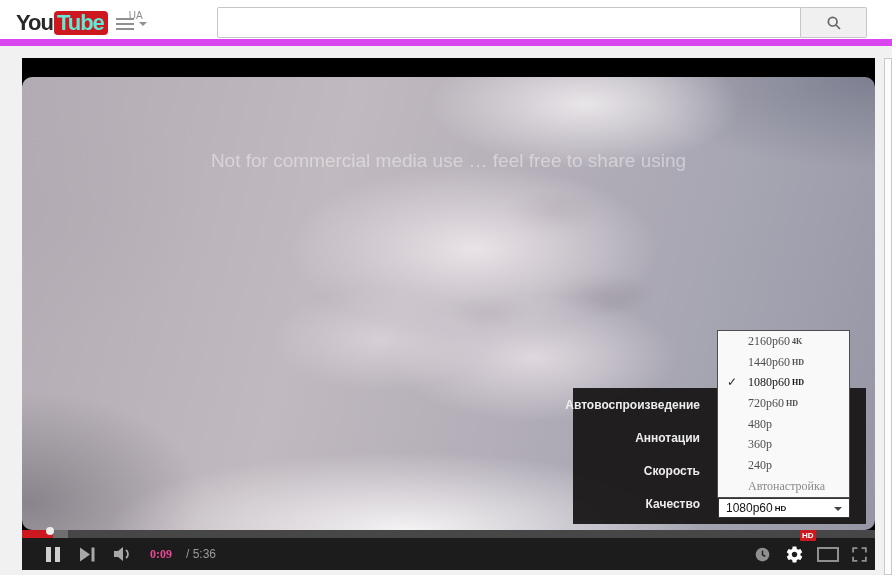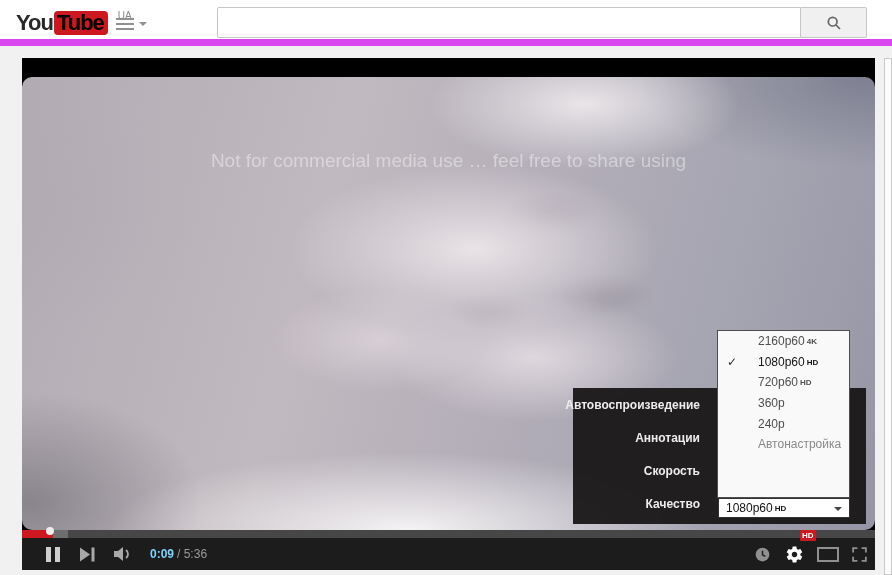--- a/index.html
+++ b/index.html
@@ -3,22 +3,22 @@
 <meta charset="utf-8">
 <style>
   * { margin:0; padding:0; box-sizing:border-box; }
   html,body { width:892px; height:575px; overflow:hidden; }
   body { font-family:"Liberation Sans","DejaVu Sans",sans-serif; background:#f1f1f1; position:relative; }
 
   
   .header { position:absolute; left:0; top:0; width:892px; height:46px; background:#fff; border-bottom:7px solid #d946ef; z-index:30; }
   .logo { position:absolute; left:16px; top:11px; display:flex; align-items:flex-start; cursor:pointer; }
   .logo-you { font-size:22px; font-weight:bold; color:#282828; letter-spacing:-1px; line-height:24px; }
-  .logo-tube { font-size:22px; font-weight:bold; color:#000000; letter-spacing:-1px; background:#cc181e; border-radius:4px; padding:0 4px 1px 3px; margin-left:1px; line-height:23px; }
-  .logo-region { font-size:10px; color:#8a8a8a; margin-left:10px; margin-top:-1px; }
+  .logo-tube { font-size:22px; font-weight:bold; color:#5eead4; letter-spacing:-1px; background:#cc181e; border-radius:4px; padding:0 4px 1px 3px; margin-left:1px; line-height:23px; }
+  .logo-region { font-size:10px; color:#8a8a8a; margin-left:21px; margin-top:-1px; }
   .guide-btn { position:absolute; left:116px; top:16px; width:34px; height:16px; display:flex; align-items:center; cursor:pointer; }
   .guide-bars { display:flex; flex-direction:column; gap:3px; }
   .guide-bars i { display:block; width:18px; height:2px; background:#909090; }
   .guide-caret { width:0; height:0; border-left:4px solid transparent; border-right:4px solid transparent; border-top:4px solid #909090; margin-left:5px; }
   .search-input { position:absolute; left:217px; top:7px; width:584px; height:31px; border:1px solid #c6c6c6; background:#fff; font-size:14px; padding:0 8px; outline:none; border-radius:2px 0 0 2px; }
   .search-btn { position:absolute; left:801px; top:7px; width:66px; height:31px; background:#f0f0f0; border:1px solid #c6c6c6; border-left:none; border-radius:0 2px 2px 0; display:flex; align-items:center; justify-content:center; cursor:pointer; }
 
   
   .player { position:absolute; left:22px; top:58px; width:853px; height:512px; background:#000; z-index:10; }
   .video-photo { position:absolute; left:0; top:19px; width:853px; height:453px;
@@ -39,21 +39,21 @@
   }
   .watermark { position:absolute; left:0; top:71px; width:100%; text-align:center; color:rgba(255,255,255,0.42); font-size:19px; line-height:25px; pointer-events:none; }
 
   
   .settings-panel { position:absolute; left:551px; top:330px; width:293px; height:136px; background:rgba(23,21,21,0.94); z-index:12; }
   .settings-row { height:33px; display:flex; align-items:center; justify-content:flex-end; padding-right:166px; }
   .settings-row span { color:#ededed; font-size:12px; font-weight:bold; white-space:nowrap; }
 
   
   .quality-menu { position:absolute; left:695px; top:272px; width:133px; height:168px; background:#f9f9f9; border:1px solid #4d4d4d; z-index:14; }
-  .q-item { position:relative; height:20.7px; line-height:20.7px; padding-left:40px; font-size:12px; color:#4f4f4f; cursor:pointer; white-space:nowrap; }
+  .q-item { position:relative; height:20.7px; line-height:20.7px; padding-left:30px; font-size:12px; color:#4f4f4f; cursor:pointer; white-space:nowrap;font-family:Liberation Serif, serif; }
   .q-item.checked { color:#141414; }
   .q-item.auto { color:#8a8a8a; }
   .q-check { position:absolute; left:9px; top:0; font-size:12px; color:#2a2a2a; }
   .q-badge { font-size:8px; vertical-align:top; position:relative; top:1px; margin-left:2px; font-weight:bold; color:inherit; }
 
   
   .quality-dropdown { position:absolute; left:696px; top:440px; width:132px; height:20px; background:#fff; border:1px solid #333; z-index:13; font-size:12px; color:#141414; line-height:18px; padding-left:7px; cursor:pointer; white-space:nowrap; }
   .dd-caret { position:absolute; right:7px; top:8px; width:0; height:0; border-left:4px solid transparent; border-right:4px solid transparent; border-top:4px solid #444; }
 
   
@@ -62,21 +62,21 @@
   .prog-buffer { position:absolute; left:0; top:0; height:8px; background:#6e6e6e; }
   .prog-played { position:absolute; left:0; top:0; height:8px; background:#cc181e; }
   .scrubber { position:absolute; top:-3.5px; width:7px; height:7px; background:#979797; border:4px solid #ececec; border-radius:50%; cursor:pointer; }
   .btn-row { position:absolute; left:0; top:8px; width:100%; height:32px; }
   .ctrl-btn { position:absolute; top:0; height:32px; display:flex; align-items:center; justify-content:center; cursor:pointer; }
   .pause-btn { left:16px; width:30px; gap:4px; }
   .pause-btn i { display:block; width:5px; height:15px; background:#cfcfcf; }
   .next-btn { left:52px; width:30px; }
   .vol-btn { left:87px; width:30px; }
   .time { position:absolute; left:128px; top:0; height:32px; display:flex; align-items:center; font-size:12px; color:#9a9a9a; }
-  .time b { color:#7dd3fc; font-weight:bold; margin-right:3px; }
+  .time b { color:#ec4899; font-weight:bold; margin-right:14px;font-family:Liberation Serif, serif; }
   .clock-btn { left:726px; width:28px; }
   .gear-btn { left:757px; width:30px; }
   .theater-btn { left:791px; width:30px; }
   .fs-btn { left:822px; width:30px; }
   .hd-badge { position:absolute; left:778px; top:0px; background:#cc181e; color:#fff; font-size:8px; font-weight:bold; padding:1px 2px; line-height:9px; border-radius:1px; z-index:16; }
 
   
   .scrollbar { position:absolute; right:0; top:46px; width:8px; height:529px; background:#f1f1f1; z-index:40; }
   .scroll-thumb { position:absolute; left:0; top:12px; width:8px; height:517px; background:#fcfcfc; border:1px solid #c9c9c9; }
 </style>
@@ -127,26 +127,32 @@
     </div>
     <div class="settings-row">
       <span>Качество</span>
     </div>
   </div>
 
   <div class="quality-menu">
     <div class="q-item">
       <span>2160p60</span><sup class="q-badge">4K</sup>
     </div>
+    <div class="q-item">
+      <span>1440p60</span><sup class="q-badge">HD</sup>
+    </div>
     <div class="q-item checked">
       <span class="q-check">✓</span>
       <span>1080p60</span><sup class="q-badge">HD</sup>
     </div>
     <div class="q-item">
       <span>720p60</span><sup class="q-badge">HD</sup>
+    </div>
+    <div class="q-item">
+      <span>480p</span>
     </div>
     <div class="q-item">
       <span>360p</span>
     </div>
     <div class="q-item">
       <span>240p</span>
     </div>
     <div class="q-item auto">
       <span>Автонастройка</span>
     </div>

